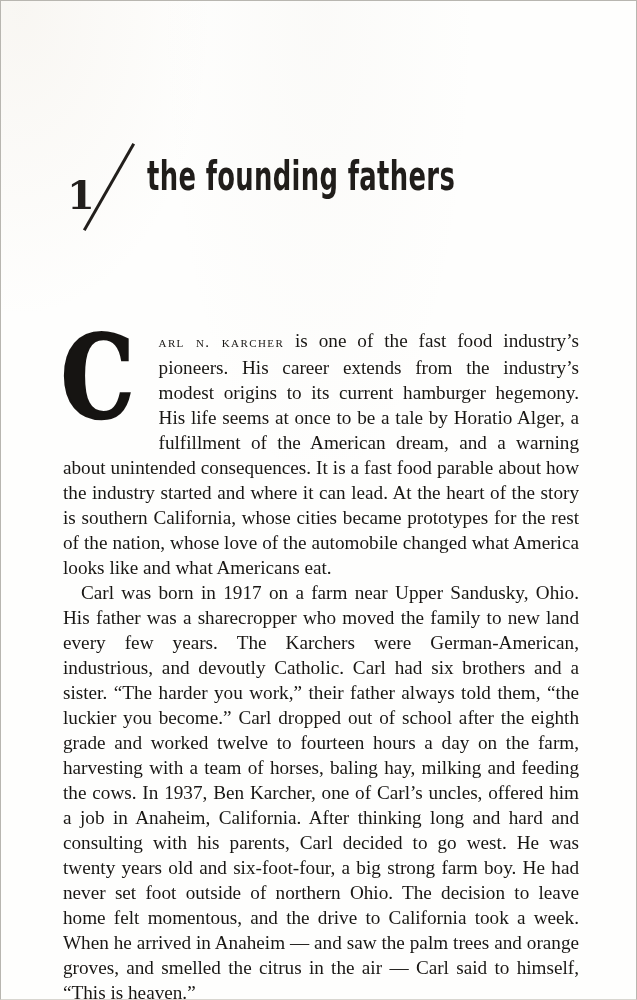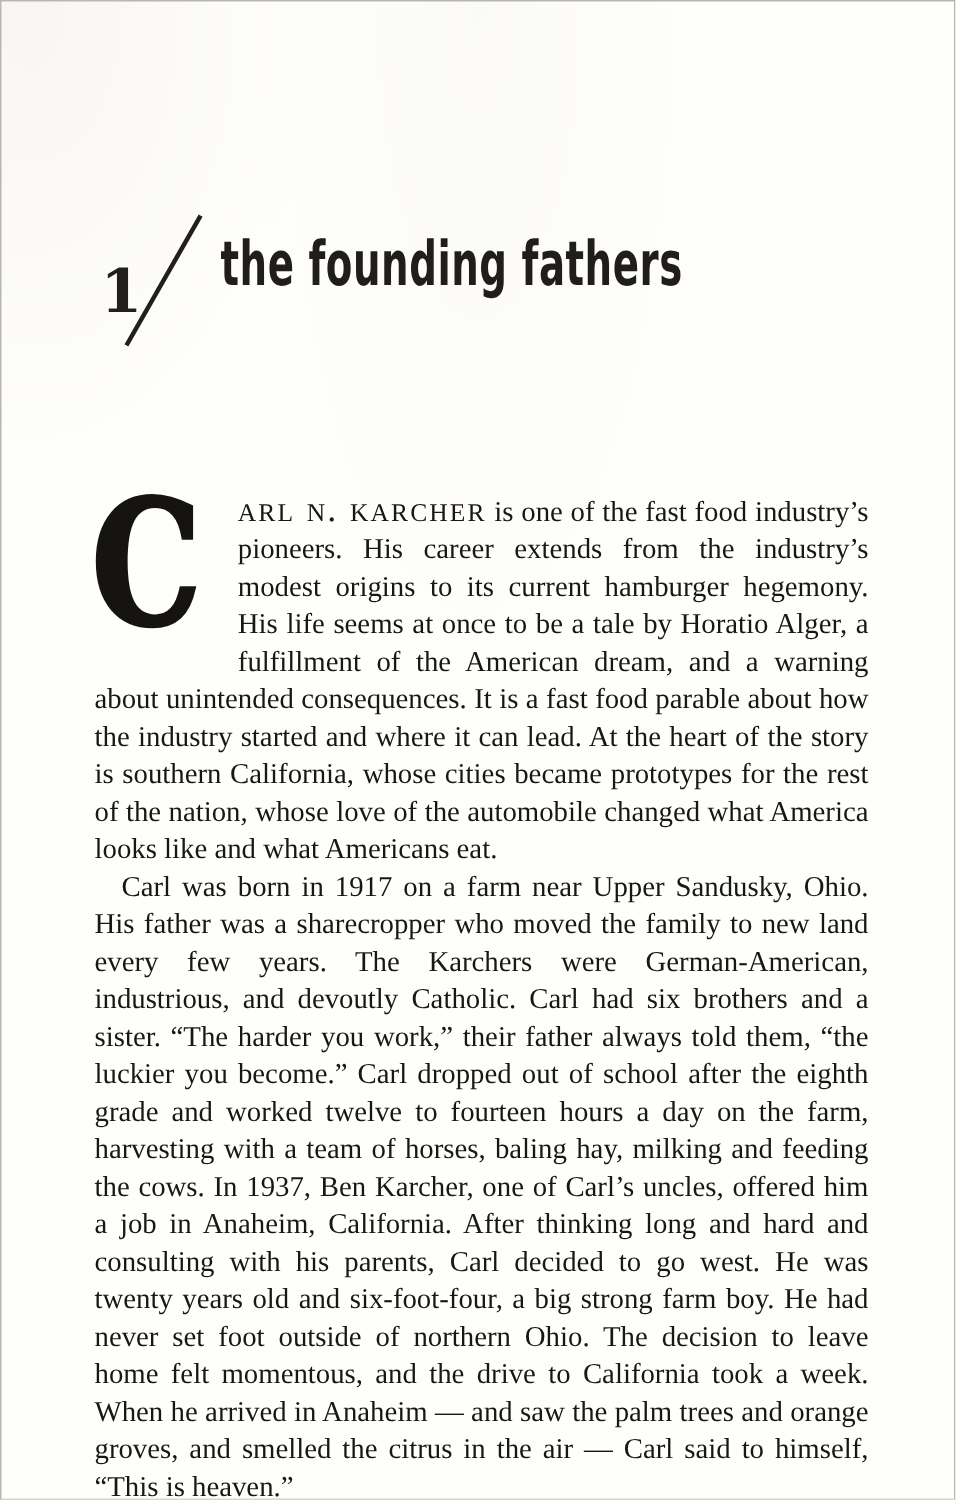--- a/index.html
+++ b/index.html
@@ -112,21 +112,21 @@
     margin: 1px 6px 0 -2px;
     color: #161412;
     transform: scaleX(0.80);
     transform-origin: left top;
     -webkit-text-stroke: 2.5px #161412;
   }
 
   .smallcaps {
     font-variant: small-caps;
     letter-spacing: 1.4px;
-    font-size: 24px;
+    font-size: 15px;
   }
 </style>
 </head>
 <body>
 
 <div class="page">
 
   <div class="scan-tint"></div>
 
   <div class="chapter-head">

